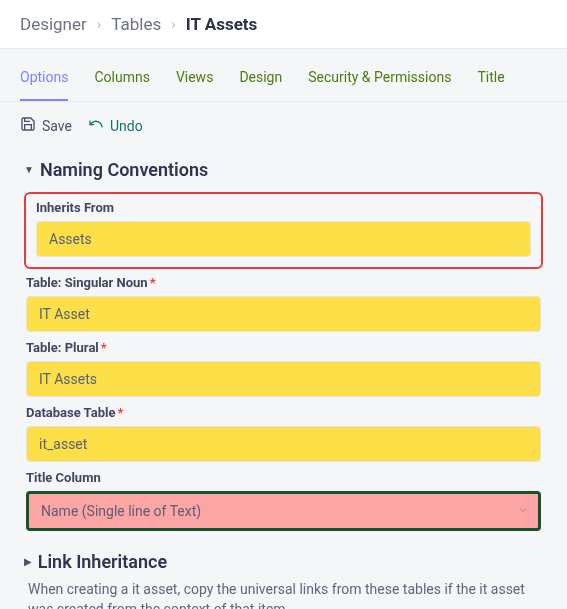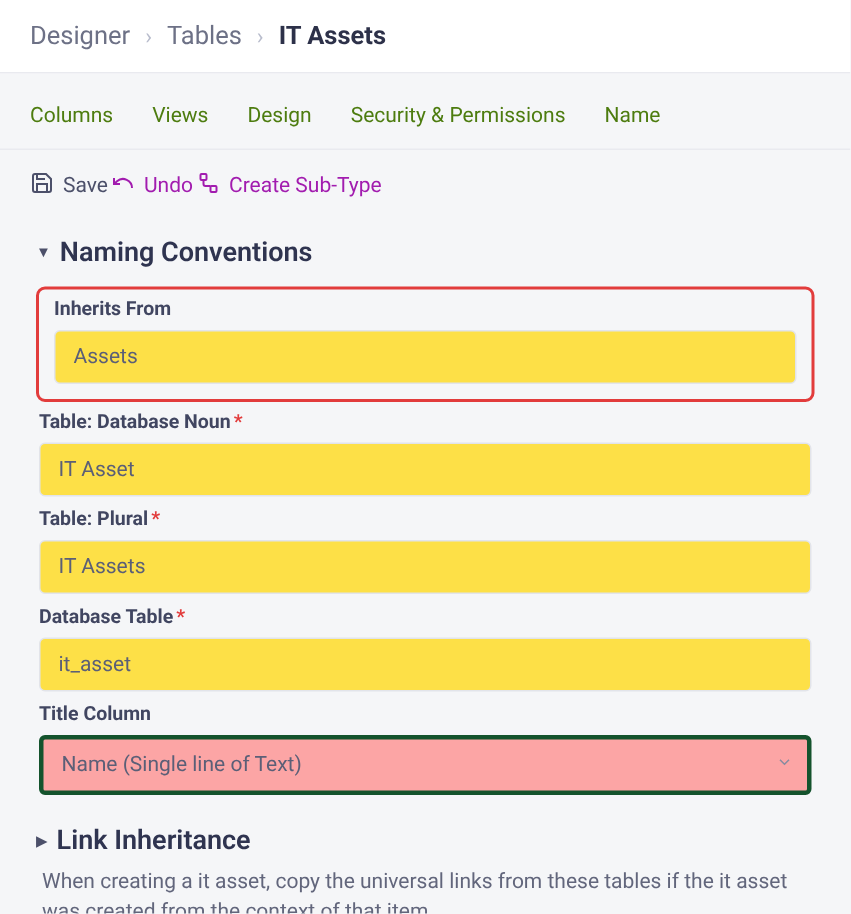--- a/index.html
+++ b/index.html
@@ -46,32 +46,32 @@
     font-size: 14px;
     cursor: pointer;
   }
   .tab.active {
     color: #7b85ff;
     border-bottom: 2px solid #7b85ff;
   }
   .toolbar {
     display: flex;
     align-items: center;
-    gap: 2px;
+    gap: 16px;
     padding: 14px 20px;
   }
   .tool {
     display: flex;
     align-items: center;
     gap: 6px;
     color: #4c506a;
     font-size: 14px;
     cursor: pointer;
   }
-  .tool.disabled { color: #a21caf; }
+  .tool.disabled { color: #0f766e; }
   .tool svg { width: 16px; height: 16px; }
   .content { padding: 0 24px; }
   .section-header {
     display: flex;
     align-items: center;
     gap: 6px;
     margin: 10px 0 12px 0;
     cursor: pointer;
   }
   .section-header.collapsed { margin: 20px 0 8px 0; }
@@ -138,25 +138,26 @@
 
 <div class="breadcrumb-bar">
   <span class="crumb">Designer</span>
   <span class="crumb-sep">›</span>
   <span class="crumb">Tables</span>
   <span class="crumb-sep">›</span>
   <span class="crumb current">IT Assets</span>
 </div>
 
 <div class="tabs">
+  <div class="tab active">Options</div>
   <div class="tab">Columns</div>
   <div class="tab">Views</div>
   <div class="tab">Design</div>
   <div class="tab">Security &amp; Permissions</div>
-  <div class="tab">Name</div>
+  <div class="tab">Title</div>
 </div>
 
 <div class="toolbar">
   <div class="tool">
     <span>
       <svg viewBox="0 0 24 24" fill="none" stroke="currentColor" stroke-width="2">
           <path d="M19 21H5a2 2 0 0 1-2-2V5a2 2 0 0 1 2-2h11l5 5v11a2 2 0 0 1-2 2z"></path>
           <polyline points="17 21 17 13 7 13 7 21"></polyline>
           <polyline points="7 3 7 8 15 8"></polyline>
         </svg>
@@ -165,49 +166,39 @@
   </div>
   <div class="tool disabled">
     <span>
       <svg viewBox="0 0 24 24" fill="none" stroke="currentColor" stroke-width="2">
           <path d="M3 7v6h6"></path>
           <path d="M21 17a9 9 0 0 0-15-6.7L3 13"></path>
         </svg>
     </span>
     <span>Undo</span>
   </div>
-  <div class="tool disabled">
-    <span>
-      <svg viewBox="0 0 24 24" fill="none" stroke="currentColor" stroke-width="2">
-          <rect x="4" y="3" width="6" height="6" rx="1"></rect>
-          <rect x="14" y="15" width="6" height="6" rx="1"></rect>
-          <path d="M7 9v4a2 2 0 0 0 2 2h5"></path>
-        </svg>
-    </span>
-    <span>Create Sub-Type</span>
-  </div>
 </div>
 
 <div class="content">
 
   <div class="section-header">
     <span class="caret">▼</span>
     <span class="section-title">Naming Conventions</span>
   </div>
 
   <div class="highlight-box">
     <div class="field-block" style="margin-bottom:0;">
       <label class="field-label">Inherits From</label>
       <input class="field-input" value="Assets" style="">
     </div>
   </div>
 
   <div class="field-block">
     <label class="field-label">
-      <span>Table: Database Noun</span><span class="req">*</span>
+      <span>Table: Singular Noun</span><span class="req">*</span>
     </label>
     <input class="field-input" value="IT Asset" style="">
   </div>
 
   <div class="field-block">
     <label class="field-label">
       <span>Table: Plural</span><span class="req">*</span>
     </label>
     <input class="field-input" value="IT Assets" style="">
   </div>

